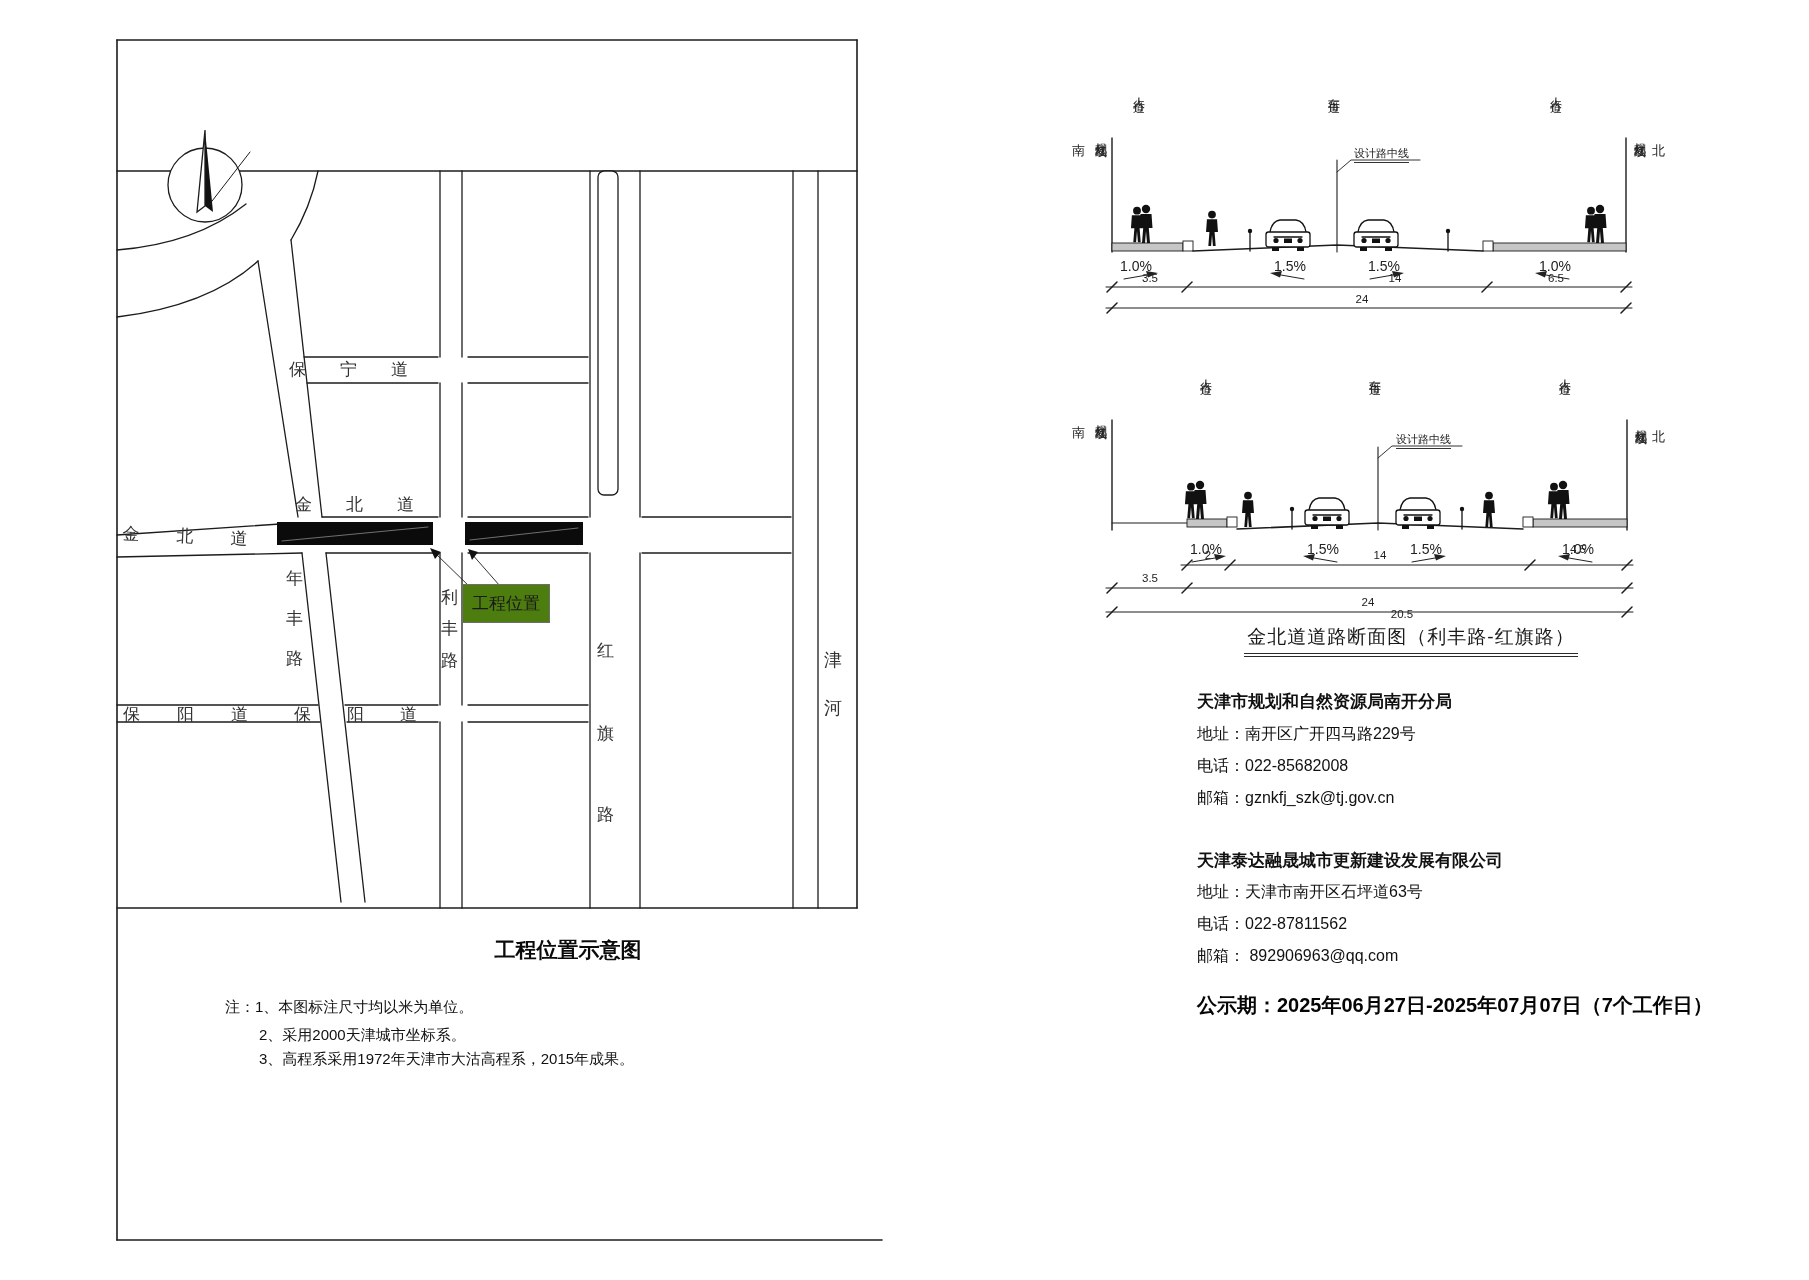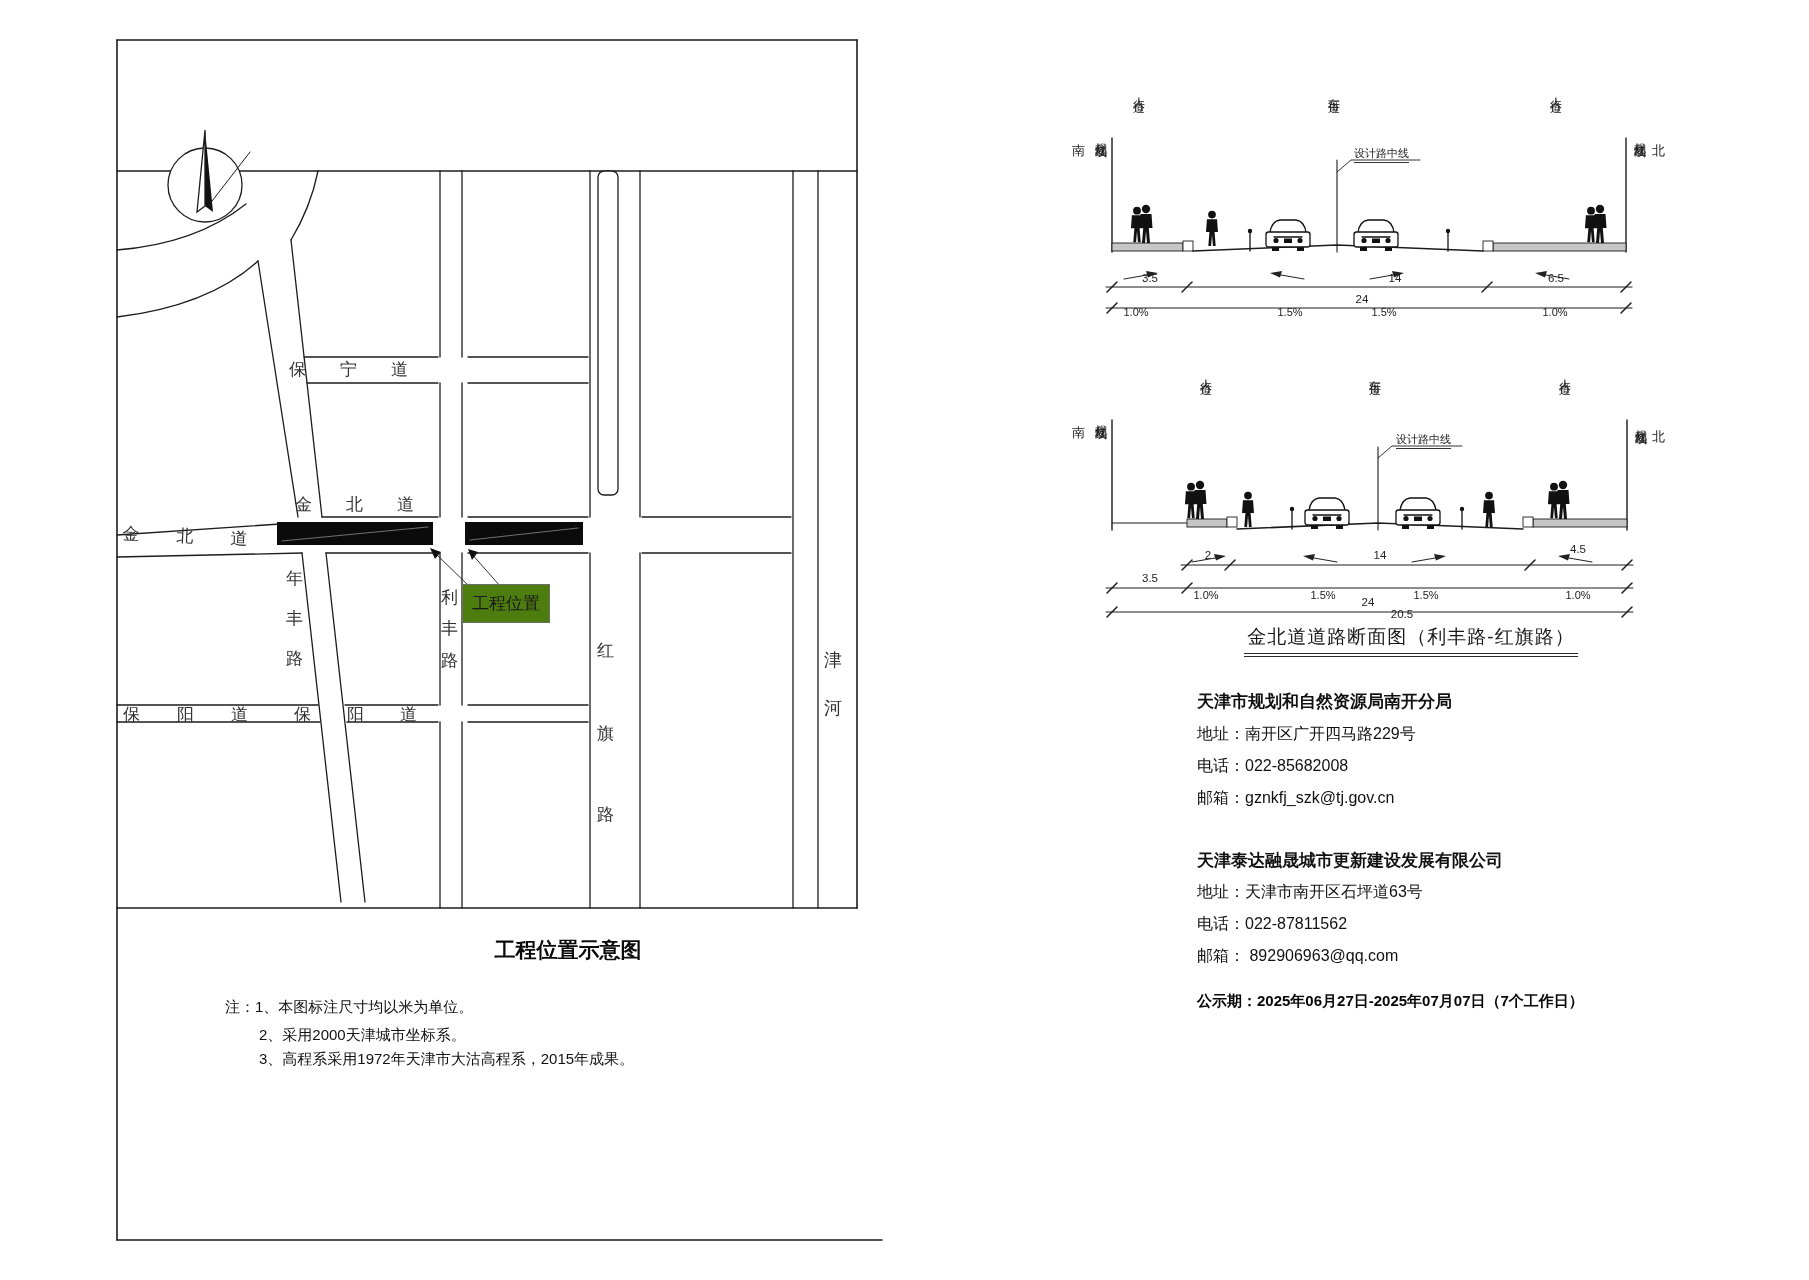--- a/index.html
+++ b/index.html
@@ -7,27 +7,27 @@
          font-family:"Liberation Sans","DejaVu Sans",sans-serif;color:#1c1c1c;}
   #linework{position:absolute;left:0;top:0;}
   .lbl{position:absolute;white-space:nowrap;color:#222;}
   .vert{writing-mode:vertical-rl;text-orientation:upright;}
   .mapRoad{font-size:17px;letter-spacing:34px;color:#333;}
   .mapRoadV{font-size:17px;color:#333;}
   .secHead{font-size:12px;letter-spacing:2px;color:#222;}
   .redline{font-size:12px;letter-spacing:1px;color:#222;}
   .sn{font-size:13px;color:#222;}
   .dim{font-size:11.5px;color:#222;text-align:center;width:40px;}
-  .slope{font-size:11px;color:#222;text-align:center;width:40px;margin-top:48px;}
+  .slope{font-size:14px;color:#222;text-align:center;width:40px;}
   .ctr{font-size:11px;color:#222;border-bottom:1px solid #333;padding-bottom:1px;}
   .secTitle{width:334px;text-align:center;font-size:19px;font-weight:500;letter-spacing:1px;
             border-bottom:4px double #2a2a2a;padding-bottom:3px;color:#1a1a1a;}
   .contact{font-size:16px;font-weight:500;color:#111;}
   .org{font-size:17px;font-weight:700;}
-  .notice{font-size:15px;font-weight:700;color:#050505;}
+  .notice{font-size:20px;font-weight:700;color:#050505;}
   .note{font-size:15px;font-weight:500;color:#111;}
   .caption{width:300px;text-align:center;font-size:21px;font-weight:600;color:#0a0a0a;}
   .footerTitle{width:1000px;text-align:center;font-size:31px;font-weight:700;color:#050505;letter-spacing:2px;}
   .projBox{width:86px;height:37px;background:#4d7c0f;border:1px solid #6e6e6e;
            display:flex;align-items:center;justify-content:center;
            font-size:17px;font-weight:400;color:#1a1a1a;}
 </style>
 </head>
 <body>
 

